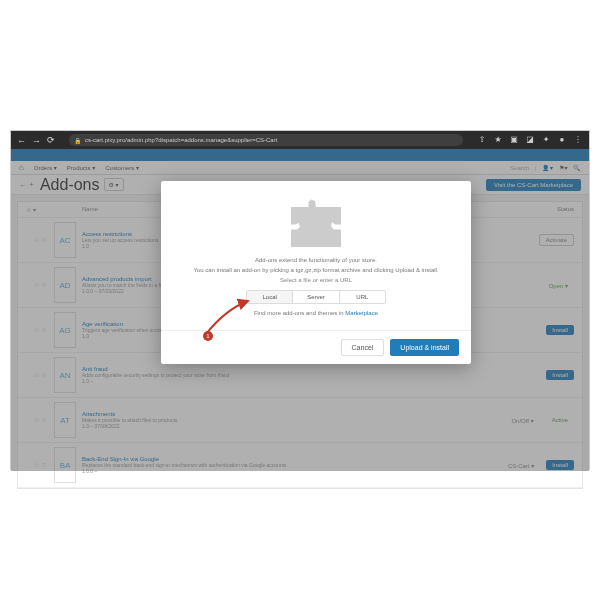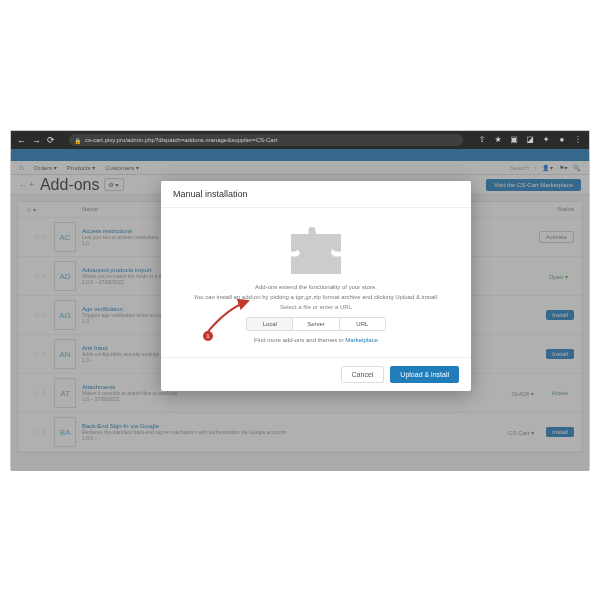--- a/index.html
+++ b/index.html
@@ -23,21 +23,21 @@
 .mkbtn{margin-left:auto;background:#207dba;color:#fff;font-size:6px;padding:3px 8px;border-radius:2px}
 .gear-chip{background:#fff;border:1px solid #ccc;font-size:6px;padding:2px 4px;margin-left:4px;border-radius:2px;color:#555}
 .table{background:#fff;margin:6px;border:1px solid #e5e5e5}
 .thead{display:flex;font-size:6px;color:#888;padding:4px 8px;border-bottom:1px solid #eee}
 .thead .c1{width:28px}
 .thead .c2{width:28px}
 .thead .c3{flex:1}
 .thead .c4{width:60px;text-align:right}
 .row{display:flex;align-items:center;padding:4px 8px;border-bottom:1px solid #f0f0f0}
 .row .c1{width:28px;color:#bbb;font-size:7px;text-align:center}
-.row .badge{width:22px;height:30px;border:1px solid #ddd;display:flex;align-items:center;justify-content:center;font-size:8px;color:#5ab0d6;margin-right:6px}
+.row .badge{width:22px;height:36px;border:1px solid #ddd;display:flex;align-items:center;justify-content:center;font-size:8px;color:#5ab0d6;margin-right:6px}
 .row .c3{flex:1}
 .row .nm{font-size:6px;color:#207dba}
 .row .desc{font-size:5px;color:#999;line-height:1.2}
 .row .stat{font-size:6px;padding:2px 6px;border-radius:2px}
 .st-act{color:#888;border:1px solid #ccc}
 .st-open{color:#5a9e5a}
 .st-ins{background:#207dba;color:#fff}
 .st-on{color:#5a9e5a}
 .overlay{position:absolute;inset:0;background:rgba(80,80,80,.45)}
 .modal{position:absolute;left:150px;top:32px;width:310px;background:#fff;border-radius:2px;box-shadow:0 4px 20px rgba(0,0,0,.3)}
@@ -176,21 +176,20 @@
               </div>
   <div class="stat" style="margin-right:6px;color:#888">CS-Cart ▾</div>
   <div class="stat st-ins">Install</div>
             </div>
           </div>
     </div>
 
     <div class="overlay"></div>
 
     <div class="modal">
-      <div class="m-head">Manual installation</div>
       <div class="m-body">
         <div class="puzzle"></div>
         <p>Add-ons extend the functionality of your store.</p>
         <p>You can install an add-on by picking a tgz,gz,zip format archive and clicking Upload &amp; install.</p>
         <p class="sel-label">Select a file or enter a URL</p>
         <div class="tabs">
           <div class="tab active">Local</div>
           <div class="tab">Server</div>
           <div class="tab">URL</div>
         </div>

